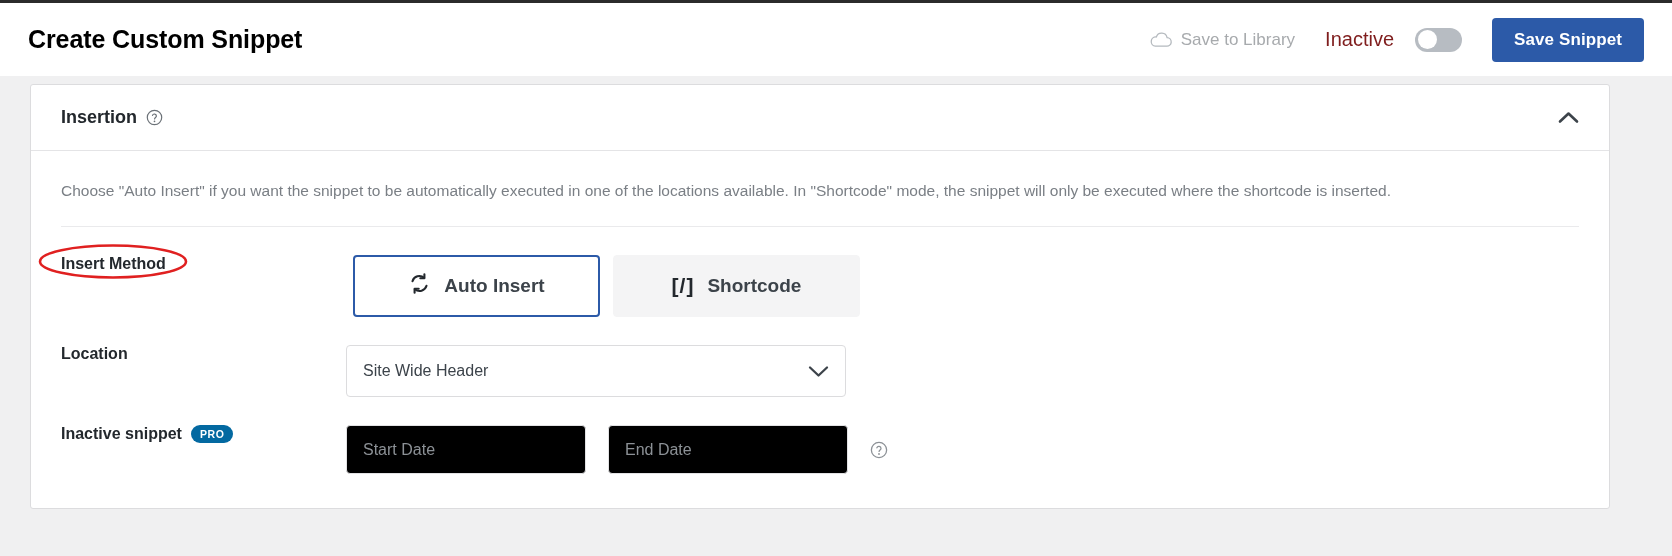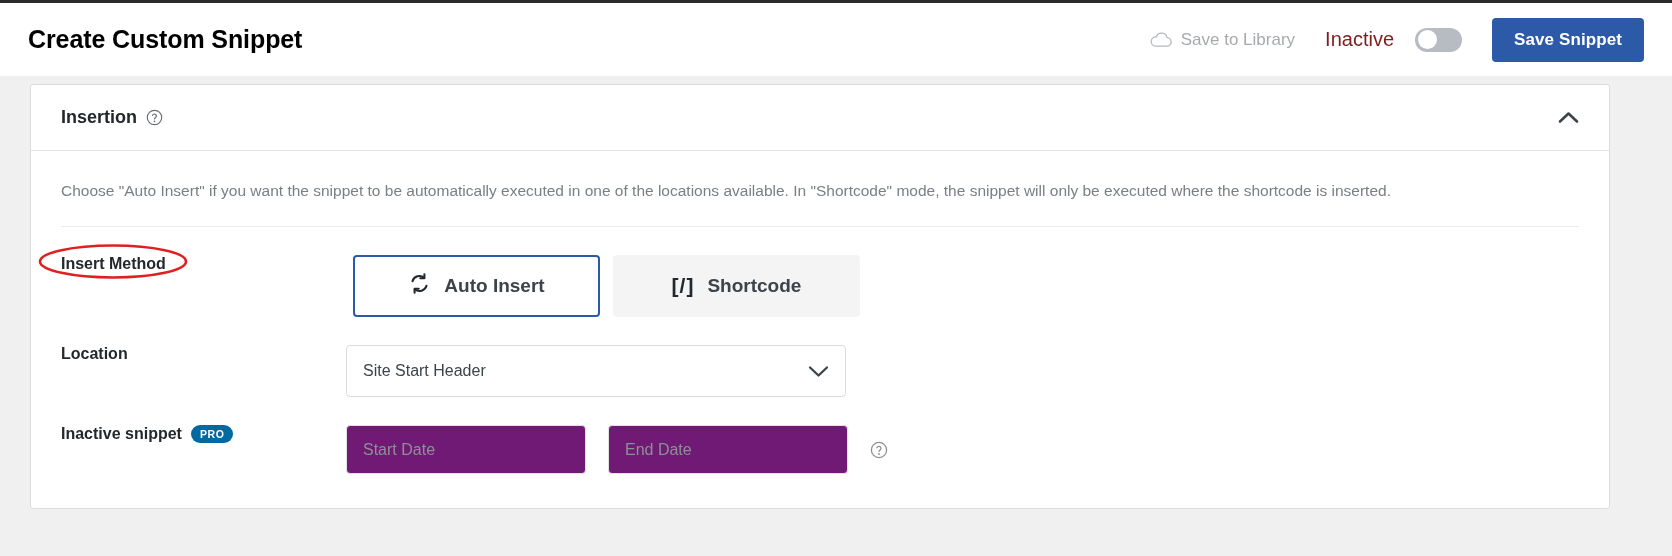--- a/index.html
+++ b/index.html
@@ -196,21 +196,21 @@
     color: #3c434a;
     cursor: pointer;
   }
   .select-chevron { margin-left: auto; display: flex; align-items: center; }
 
   
   .date-group { display: flex; align-items: center; gap: 22px; }
   .date-input {
     width: 240px;
     height: 49px;
-    background: #701a75;
+    background: #000000;
     border: 1px solid #e2e2e4;
     border-radius: 4px;
     padding: 0 16px;
     font-size: 16px;
     color: #8c9196;
     font-family: "Liberation Sans", sans-serif;
   }
   .date-input::placeholder { color: #8c9196; opacity: 1; }
   .date-help { display: flex; align-items: center; cursor: pointer; }
 </style>
@@ -288,21 +288,21 @@
           <div class="method-btn">
             <span class="shortcode-glyph">[/]</span>
             <span>Shortcode</span>
           </div>
         </div>
       </div>
 
       <div class="form-row">
         <div class="row-label">Location</div>
         <div class="select-box">
-          <span>Site Start Header</span>
+          <span>Site Wide Header</span>
           <span class="select-chevron">
             <svg width="21" height="13" viewBox="0 0 21 13" fill="none">
               <path d="M2 2.5L10.5 10.5 19 2.5" stroke="#3c434a" stroke-width="2.3" stroke-linecap="round" stroke-linejoin="round"></path>
             </svg>
           </span>
         </div>
       </div>
 
       <div class="form-row">
         <div class="row-label">

